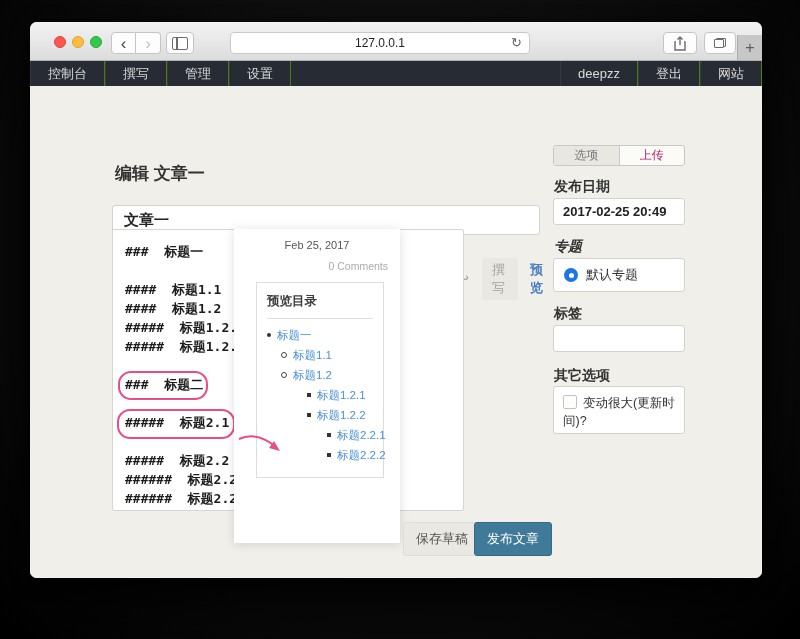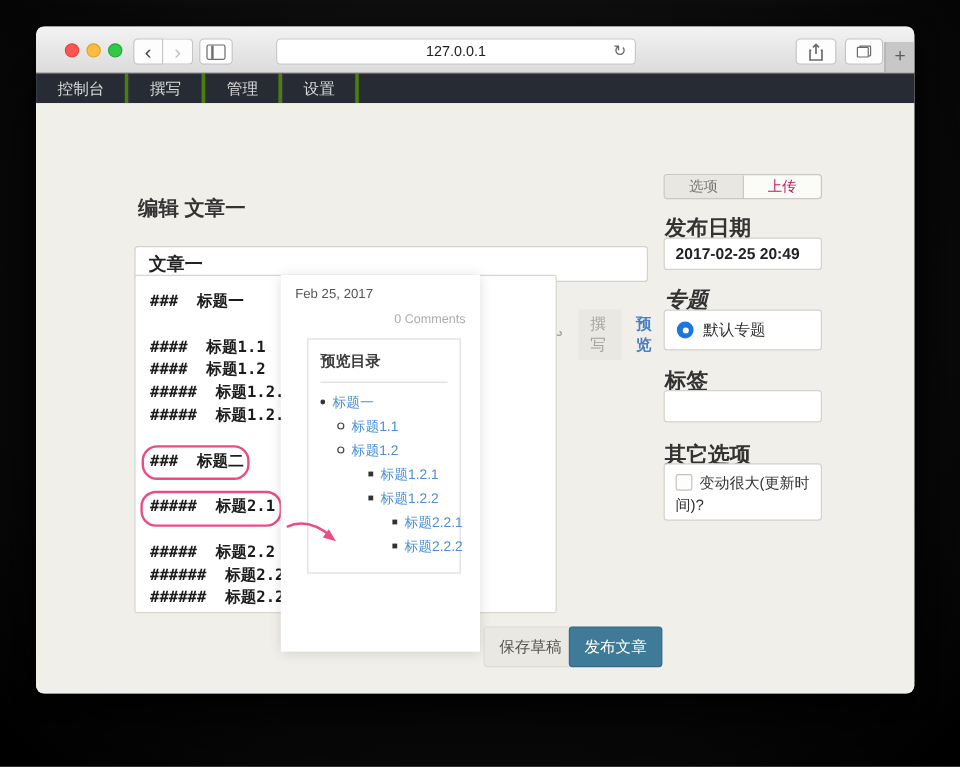--- a/index.html
+++ b/index.html
@@ -36,21 +36,21 @@
   .refresh{position:absolute;right:7px;top:2px;font-size:13px;color:#666;}
   .share-btn{left:633px;width:34px;}
   .tabs-btn{left:674px;width:32px;}
   .tabs-glyph{width:12px;height:10px;position:relative;}
   .tabs-glyph::before{content:"";position:absolute;right:0;top:0;width:8px;height:7px;border:1.4px solid #6b6b6b;border-radius:1px;background:#fdfdfd;}
   .tabs-glyph::after{content:"";position:absolute;left:0;bottom:0;width:8px;height:7px;border:1.4px solid #6b6b6b;border-radius:1px;background:#fdfdfd;}
   .plus-btn{position:absolute;right:0;top:13px;width:25px;height:25px;background:#c7c7c7;border-left:1px solid #ababab;
     display:flex;align-items:center;justify-content:center;font-size:16px;color:#5c5c5c;box-sizing:border-box;}
   
   .navbar{height:25px;background:#272c34;display:flex;font-size:13px;color:#dadada;}
-  .nav-item{display:flex;align-items:center;padding:0 17px;border-right:3px solid #4d7c0f;border-left:1px solid #343a44;cursor:default;}
+  .nav-item{display:flex;align-items:center;padding:0 17px;border-right:1px solid #4d7c0f;border-left:1px solid #343a44;cursor:default;}
   .nav-right{margin-left:auto;display:flex;}
   
   .content{position:relative;height:492px;background:#f0efe9;}
   .page-title{position:absolute;left:85px;top:76px;font-size:17px;font-weight:bold;color:#333;}
   .title-input{position:absolute;left:82px;top:119px;width:428px;height:30px;background:#fff;border:1px solid #d3d2cb;border-radius:3px;
     font-size:15px;font-weight:bold;color:#222;padding:0 0 0 11px;box-sizing:border-box;font-family:"Liberation Sans",sans-serif;outline:none;}
   .url-line{position:absolute;left:85px;top:155px;font-family:"DejaVu Sans Mono",monospace;font-size:13px;color:#b3b2ab;}
   .url-line .slug{background:#fcf3c5;color:#6e6a55;padding:1px 2px;}
   
   .mtoolbar{position:absolute;left:84px;top:115px;margin-top:66px;width:432px;height:24px;display:flex;align-items:center;color:#a9a8a2;}
@@ -66,21 +66,21 @@
   .write-btn{margin-left:auto;background:#e9e8e2;color:#a3a29c;font-size:13px;padding:3px 10px;border-radius:2px;}
   .preview-btn{color:#4a7fc1;font-size:13px;font-weight:bold;margin-left:12px;margin-right:0px;}
   
   .editor{position:absolute;left:82px;top:143px;width:352px;height:282px;background:#fff;border:1px solid #d6d5cf;border-radius:2px;box-sizing:border-box;}
   .editor pre{margin:0;padding:12px 12px;font-family:"DejaVu Sans Mono",monospace;font-size:13px;font-weight:bold;line-height:19px;color:#1c1c1c;}
   .annot{position:absolute;border:2px solid #ea4c86;border-radius:13px;}
   .annot1{left:5px;top:141px;width:86px;height:25px;}
   .annot2{left:4px;top:179px;width:114px;height:26px;}
   
   .popup{position:absolute;left:204px;top:143px;width:166px;height:314px;background:#fff;box-shadow:0 1px 10px rgba(0,0,0,.13);}
-  .pv-date{margin:10px 12px 0;text-align:left;font-size:11px;color:#555;}
+  .pv-date{margin:10px 12px 0;text-align:center;font-size:11px;color:#555;}
   .pv-comments{margin:9px 12px 0;text-align:right;font-size:10.5px;color:#ababab;}
   .toc{position:absolute;left:22px;top:53px;width:128px;border:1px solid #ddd;background:#fff;box-sizing:border-box;padding:10px 0 12px 10px;}
   .toc-title{font-size:12.5px;font-weight:bold;color:#3d3d3d;}
   .toc-hr{border:none;border-top:1px solid #ddd;margin:8px 10px 6px 0;}
   .toc-row{display:flex;align-items:center;height:20px;font-size:11.5px;white-space:nowrap;}
   .toc-link{color:#4a90d9;}
   .bl{flex-shrink:0;margin-right:6px;}
   .b-disc{width:4px;height:4px;background:#333;border-radius:50%;}
   .b-circle{width:4px;height:4px;border:1px solid #444;border-radius:50%;background:transparent;}
   .b-square{width:4px;height:4px;background:#333;}
@@ -91,21 +91,21 @@
   .pink-arrow{position:absolute;left:206px;top:346px;}
   
   .btn{position:absolute;top:436px;height:27px;font-size:13px;border-radius:3px;display:flex;align-items:center;padding:16px 12px;box-sizing:border-box;cursor:default;}
   .btn-save{left:373px;background:#e9e8e2;border:1px solid #dddcd5;color:#555;}
   .btn-publish{left:444px;background:#3f7b99;border:1px solid #356a85;color:#fff;}
   
   .side{position:absolute;left:523px;top:0;width:132px;}
   .side-tabs{position:absolute;top:59px;left:0;width:132px;height:21px;display:flex;border:1px solid #c9c8c1;border-radius:3px;overflow:hidden;box-sizing:border-box;background:#fbfbf8;}
   .side-tab{flex:1;display:flex;align-items:center;justify-content:center;font-size:12px;color:#be185d;}
   .side-tab.active{background:#e8e7e1;color:#777;border-right:1px solid #c9c8c1;}
-  .side-label{position:absolute;left:1px;font-size:18px;font-weight:bold;color:#333;}
+  .side-label{position:absolute;left:1px;font-size:14px;font-weight:bold;color:#333;}
   .lab1{top:92px;} .lab2{top:152px;font-style:italic;} .lab3{top:219px;} .lab4{top:281px;}
   .side-input{position:absolute;left:0;width:132px;background:#fff;border:1px solid #d3d2cb;border-radius:3px;box-sizing:border-box;
     font-family:"Liberation Sans",sans-serif;outline:none;}
   .date-input{top:112px;height:27px;font-size:13px;font-weight:bold;color:#222;padding:0 0 0 9px;}
   .tags-input{top:239px;height:27px;}
   .topic-box{position:absolute;top:172px;left:0;width:132px;height:34px;background:#fff;border:1px solid #d3d2cb;border-radius:3px;
     box-sizing:border-box;display:flex;align-items:center;padding-left:10px;}
   .radio{width:14px;height:14px;border-radius:50%;background:#1a76e2;position:relative;flex-shrink:0;}
   .radio::after{content:"";position:absolute;left:4.5px;top:4.5px;width:5px;height:5px;border-radius:50%;background:#fff;}
   .topic-label{margin-left:8px;font-size:13px;color:#333;}
@@ -149,20 +149,25 @@
     </div>
   </div>
 
   <div class="navbar">
     <div id="nav-left" style="display:flex;">
         <div class="nav-item">控制台</div>
         <div class="nav-item">撰写</div>
         <div class="nav-item">管理</div>
         <div class="nav-item">设置</div>
       </div>
+    <div id="nav-right" class="nav-right">
+        <div class="nav-item">deepzz</div>
+        <div class="nav-item">登出</div>
+        <div class="nav-item">网站</div>
+      </div>
   </div>
 
   <div class="content">
 
     <div class="page-title">编辑 文章一</div>
 
     <input class="title-input" readonly="" value="文章一" style="">
 
     <div class="url-line">
       <span>https://deepzz.com/post/</span><span class="slug">article1</span><span>.html</span>

